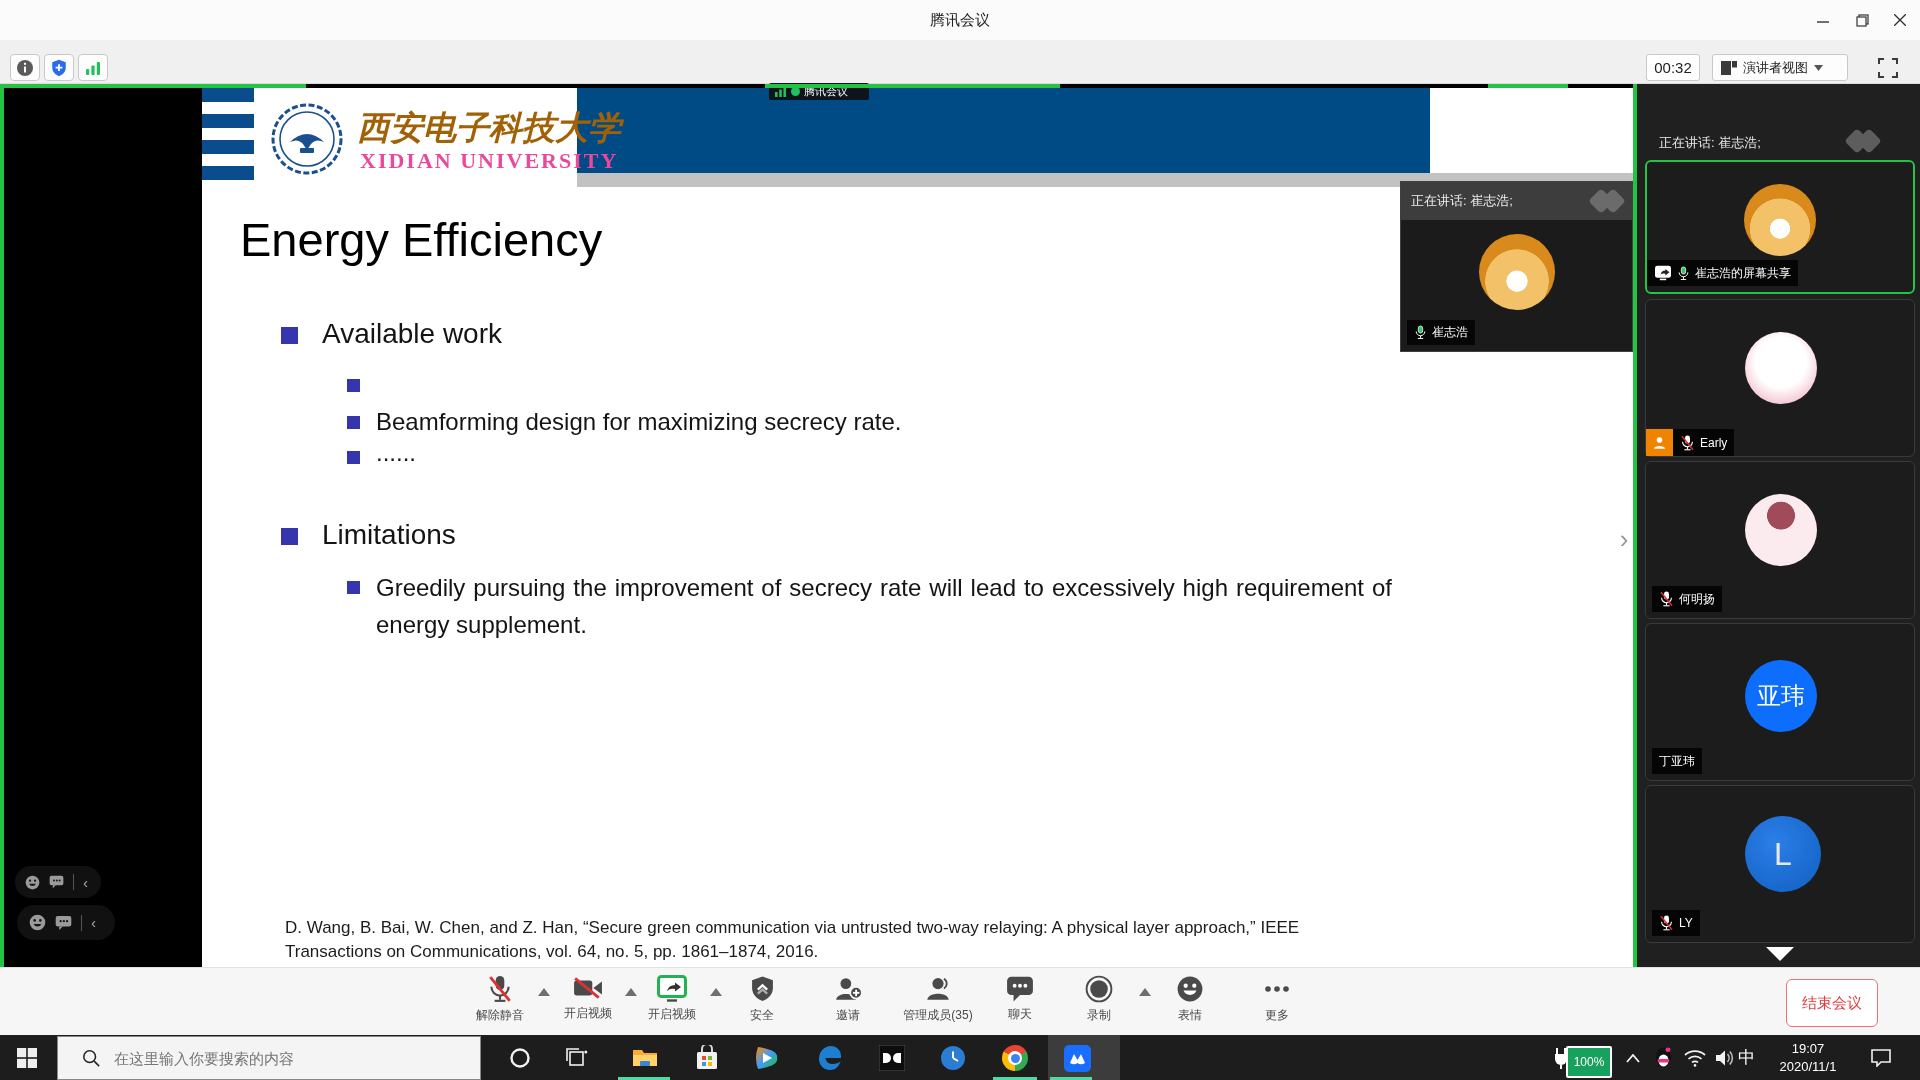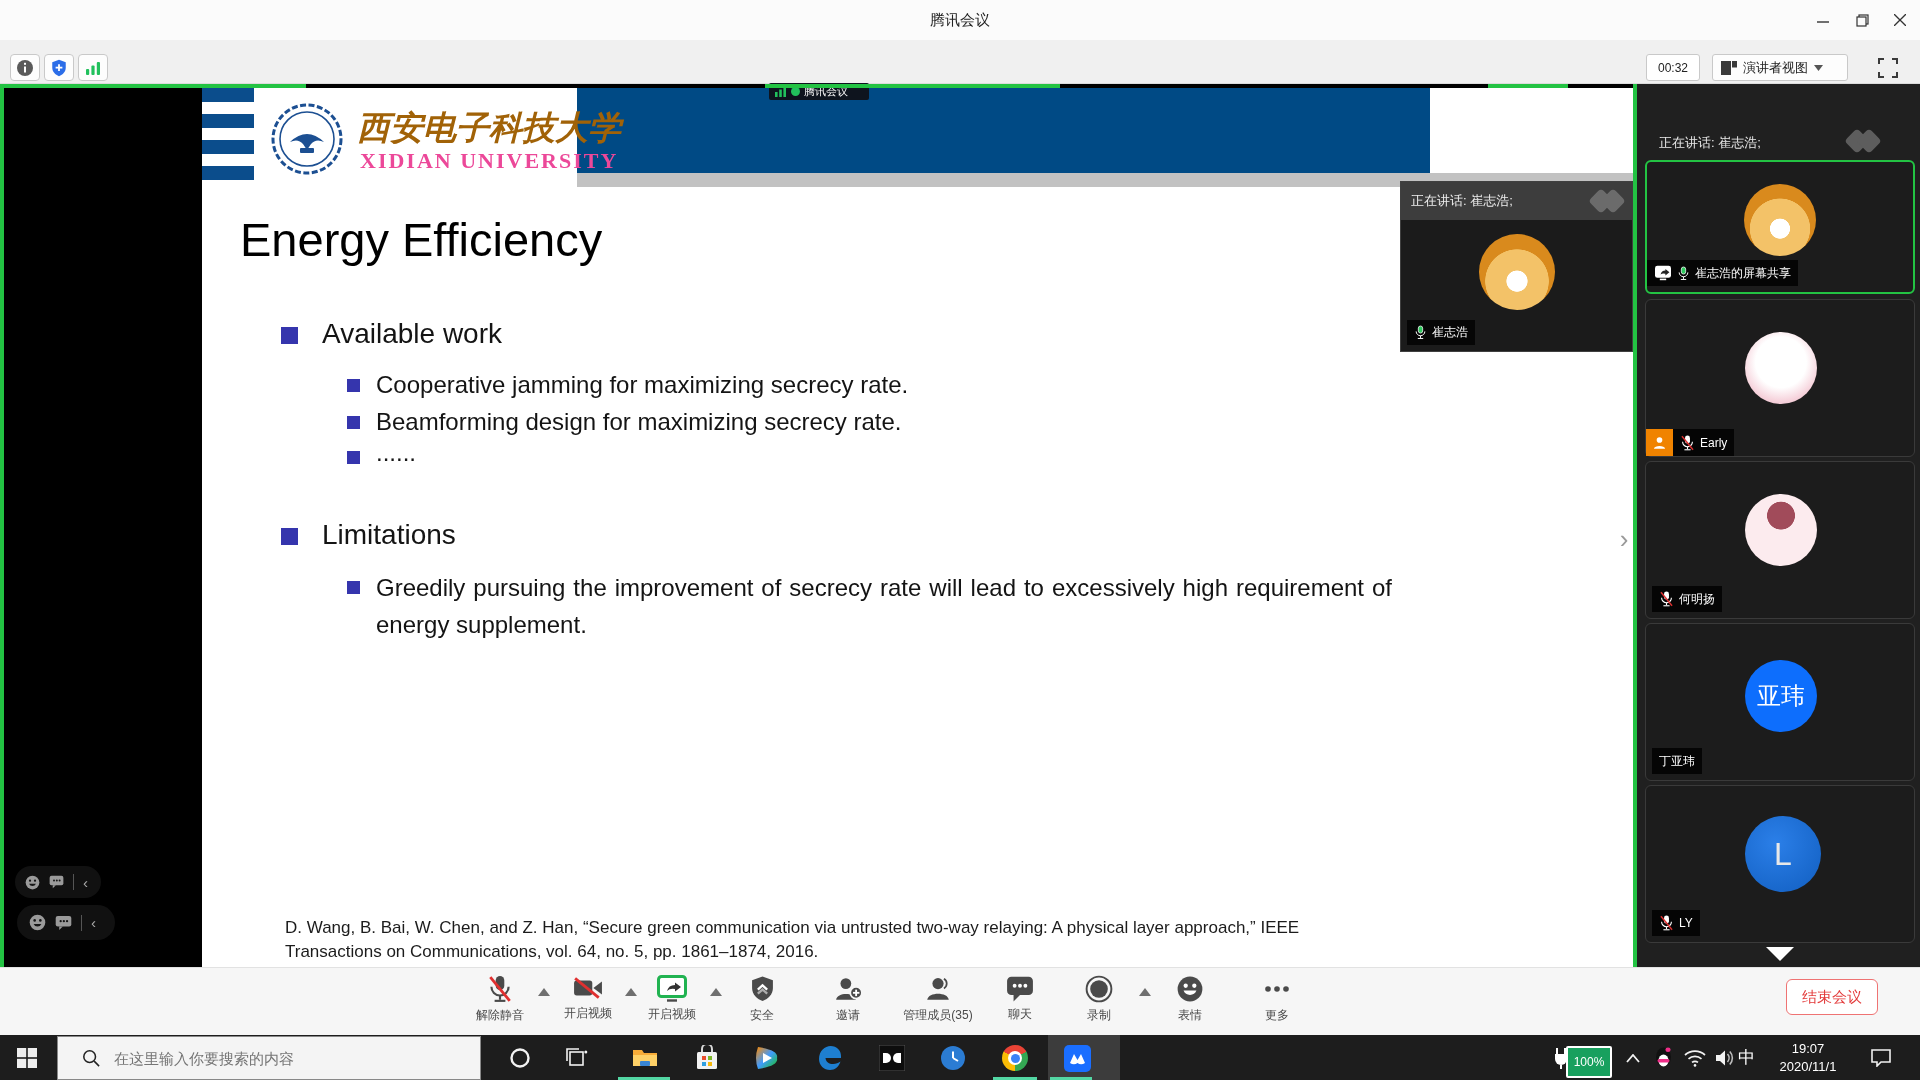--- a/index.html
+++ b/index.html
@@ -8,21 +8,21 @@
   .abs{position:absolute;}
   svg{display:block;}
 
   
   .titlebar{left:0;top:0;width:1920px;height:40px;background:#fbfbfb;}
   .title-text{left:0;top:0;width:1920px;height:40px;line-height:40px;text-align:center;font-size:15px;color:#222;}
   .winbtn{top:8px;width:32px;height:24px;display:flex;align-items:center;justify-content:center;}
   .topbar{left:0;top:40px;width:1920px;height:44px;background:#f0f0f0;border-bottom:1px solid #dcdcdc;}
   .tool-chip{top:54px;height:27px;border:1px solid #c9c9c9;border-radius:4px;background:#fdfdfd;display:flex;align-items:center;justify-content:center;}
   .timer{left:1646px;top:54px;width:54px;height:27px;border:1px solid #c9c9c9;background:#fff;border-radius:3px;
-         font-size:12px;color:#222;display:flex;align-items:center;justify-content:center;}
+         font-size:15px;color:#222;display:flex;align-items:center;justify-content:center;}
   .viewbtn{left:1712px;top:54px;width:136px;height:27px;border:1px solid #c9c9c9;background:#fdfdfd;border-radius:3px;
          font-size:13px;color:#222;display:flex;align-items:center;gap:6px;padding:0 8px;}
 
   
   .share-bg{left:4px;top:84px;width:1629px;height:883px;background:#000;}
   .slide{left:202px;top:88px;width:1431px;height:879px;background:#fff;}
   .gline{background:#23c343;}
   .stripes{left:0;top:0;width:52px;height:99px;
     background:repeating-linear-gradient(to bottom,#0b4d8c 0 14px,#ffffff 14px 26px);}
   .banner{left:375px;top:0;width:853px;height:85px;background:#004a85;}
@@ -56,21 +56,21 @@
   .av-txt{display:flex;align-items:center;justify-content:center;color:#fff;}
   .tile-label{position:absolute;left:0;bottom:6px;display:flex;align-items:stretch;}
   .lbl-chunk{background:rgba(0,0,0,.8);display:flex;align-items:center;gap:5px;padding:0 7px;height:26px;color:#fff;font-size:12px;}
   .down-arrow{width:0;height:0;border-left:14px solid transparent;border-right:14px solid transparent;border-top:14px solid #fff;}
 
   
   .btoolbar{left:0;top:967px;width:1920px;height:68px;background:#f6f6f6;border-top:1px solid #e2e2e2;}
   .tb-btn{top:975px;width:96px;display:flex;flex-direction:column;align-items:center;gap:4px;transform:translateX(-50%);}
   .tb-btn .lab{font-size:12px;color:#4a4a4a;white-space:nowrap;}
   .caret{top:988px;width:0;height:0;border-left:6px solid transparent;border-right:6px solid transparent;border-bottom:8px solid #6f6f6f;transform:translateX(-50%);}
-  .endbtn{left:1786px;top:979px;width:92px;height:36px;border:1px solid #ef7373;border-radius:6px;background:#fff;
+  .endbtn{left:1786px;top:979px;width:92px;height:48px;border:1px solid #ef7373;border-radius:6px;background:#fff;
     color:#e33b3b;font-size:15px;display:flex;align-items:center;justify-content:center;}
 
   
   .pill{background:rgba(18,18,18,.93);border-radius:18px;display:flex;align-items:center;gap:9px;color:#9a9a9a;}
   .pill .sep{width:1px;height:16px;background:#555;}
   .chev{color:#aaa;font-size:15px;}
 
   
   .collapse{left:1612px;top:522px;width:24px;height:34px;color:#9a9a9a;font-size:26px;line-height:34px;text-align:center;}
 
@@ -164,21 +164,20 @@
     </div>
     <div class="abs" style="left:155px;top:18px;width:300px;font-family:'Liberation Serif',serif;font-weight:bold;font-style:italic;font-size:33px;color:#a16207;white-space:nowrap;">西安电子科技大学</div>
     <div class="abs" style="left:158px;top:60px;font-family:'Liberation Serif',serif;font-weight:bold;font-size:22px;letter-spacing:2px;color:#ec4899;">XIDIAN UNIVERSITY</div>
 
     <div class="abs slide-title">Energy Efficiency</div>
 
     <div class="abs b1" style="left:79px;top:239px;"></div>
     <div class="abs t1" style="left:120px;top:230px;">Available work</div>
 
     <div class="abs b2" style="left:145px;top:291px;"></div>
-    <div class="abs t2" style="left:174px;top:283px;">Cooperative jamming for maximizing secrecy rate.</div>
     <div class="abs b2" style="left:145px;top:328px;"></div>
     <div class="abs t2" style="left:174px;top:320px;">Beamforming design for maximizing secrecy rate.</div>
     <div class="abs b2" style="left:145px;top:363px;"></div>
     <div class="abs t2" style="left:174px;top:351px;">......</div>
 
     <div class="abs b1" style="left:79px;top:440px;"></div>
     <div class="abs t1" style="left:120px;top:431px;">Limitations</div>
 
     <div class="abs b2" style="left:145px;top:493px;"></div>
     <div class="abs t2" style="left:174px;top:481px;width:1016px;line-height:37px;text-align:justify;">Greedily pursuing the improvement of secrecy rate will lead to excessively high requirement of energy supplement.</div>

